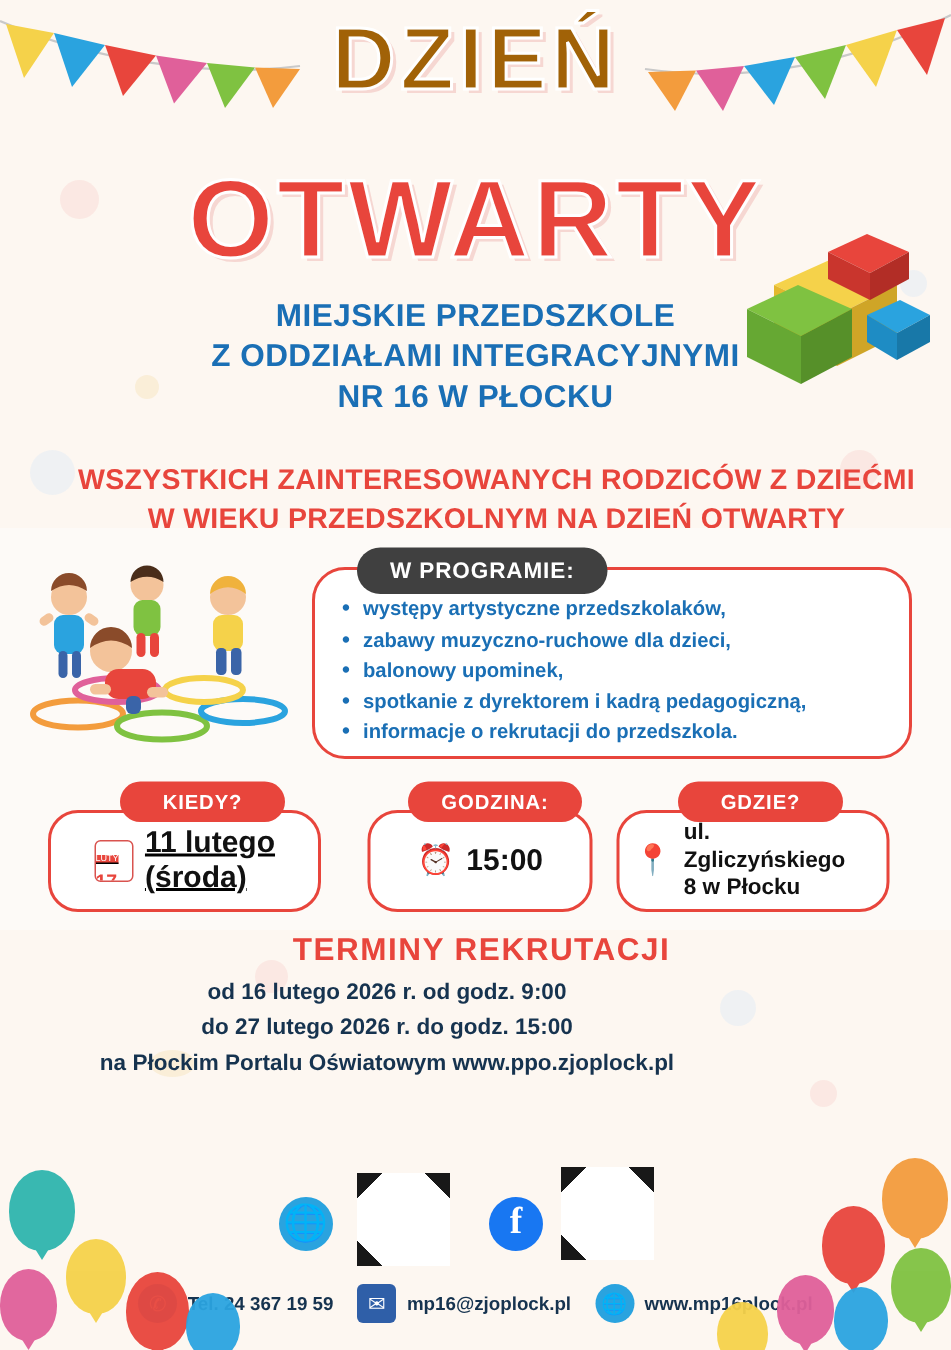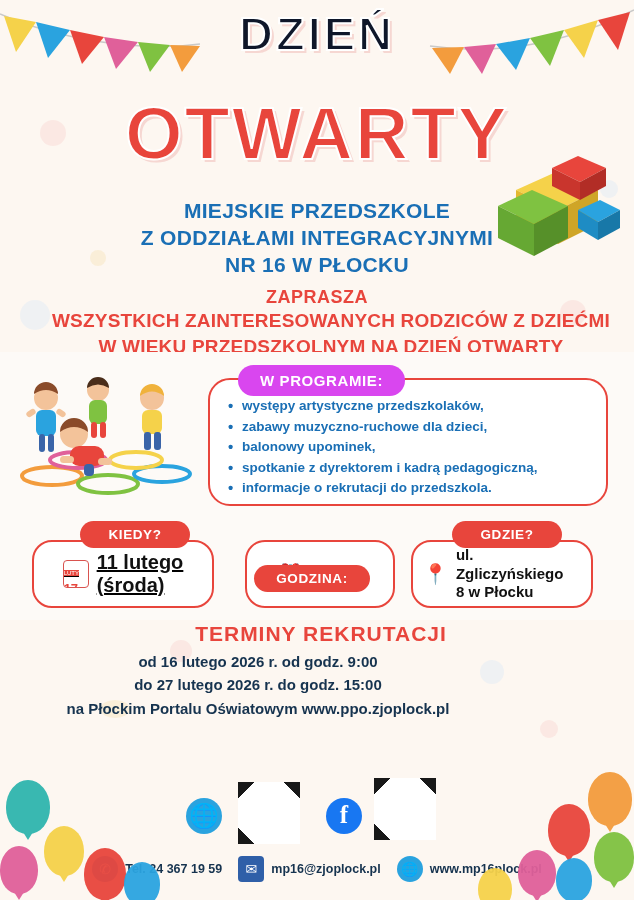--- a/index.html
+++ b/index.html
@@ -30,24 +30,24 @@
 
   
   .bunting { position: absolute; top: 0; left: 0; width: 634px; height: 100px; }
 
   
   .headline-wrap {
     position: absolute; top: 10px; left: 0; width: 634px;
     text-align: center;
   }
   .dzien {
-    font-size: 47px;
+    font-size: 59px;
     font-weight: 800;
     letter-spacing: 3px;
-    color: #0f172a;
+    color: #a16207;
     -webkit-text-stroke: 2px #ffffff;
     text-shadow: 3px 3px 0 #f6d7d2;
     line-height: 1.0;
   }
   .otwarty {
     font-size: 74px;
     font-weight: 800;
     letter-spacing: 2px;
     color: #e8453c;
     -webkit-text-stroke: 2px #ffffff;
@@ -96,21 +96,21 @@
   .program-box {
     position: absolute;
     left: 208px; top: 378px; width: 400px; height: 128px;
     border: 2px solid #e8453c;
     border-radius: 22px;
     background: #ffffff;
   }
   .program-title {
     position: absolute;
     left: 238px; top: 365px;
-    background: #d946ef;
+    background: #404040;
     color: #fff;
     font-weight: 800;
     font-size: 15px;
     letter-spacing: .6px;
     padding: 7px 22px;
     border-radius: 16px;
   }
   .program-list {
     position: absolute;
     left: 228px; top: 396px; width: 370px;
@@ -349,21 +349,20 @@
     <polygon points="96,70 116,82 116,100 96,88" fill="#1e8cc4"></polygon>
     <polygon points="116,82 138,70 138,88 116,100" fill="#1878a8"></polygon>
   </svg>
 
   <div class="subtitle">
     <div>MIEJSKIE PRZEDSZKOLE</div>
     <div>Z ODDZIAŁAMI INTEGRACYJNYMI</div>
     <div>NR 16 W PŁOCKU</div>
   </div>
 
-  <div class="zaprasza">ZAPRASZA</div>
   <div class="invite">
     <div>WSZYSTKICH ZAINTERESOWANYCH RODZICÓW Z DZIEĆMI</div>
     <div>W WIEKU PRZEDSZKOLNYM NA DZIEŃ OTWARTY</div>
   </div>
 
   <div class="band"></div>
 
   <svg class="kids" viewBox="0 0 190 135">
     <ellipse cx="40" cy="104" rx="30" ry="9" fill="none" stroke="#f39c3d" stroke-width="4"></ellipse>
     <ellipse cx="96" cy="112" rx="30" ry="9" fill="none" stroke="#7fc241" stroke-width="4"></ellipse>
@@ -414,21 +413,21 @@
     <span class="cal-ic">
       <span class="top">LUTY</span>
       <span class="day">17</span>
     </span>
     <span class="card-text">
       <span>11 lutego</span><br>
       <span>(środa)</span>
     </span>
   </div>
 
-  <div class="pill" style="left:254px;top:521px;width:116px;margin-top:44px;">GODZINA:</div>
+  <div class="pill" style="left:272px;top:521px;width:116px;">GODZINA:</div>
   <div class="card" style="left:245px;top:540px;width:150px;height:68px;">
     <span class="ic">⏰</span>
     <span class="card-text">15:00</span>
   </div>
 
   <div class="pill" style="left:452px;top:521px;width:110px;">GDZIE?</div>
   <div class="card" style="left:411px;top:540px;width:182px;height:68px;">
     <span class="ic">📍</span>
     <span class="card-text small">
       <span>ul. Zgliczyńskiego</span><br>

